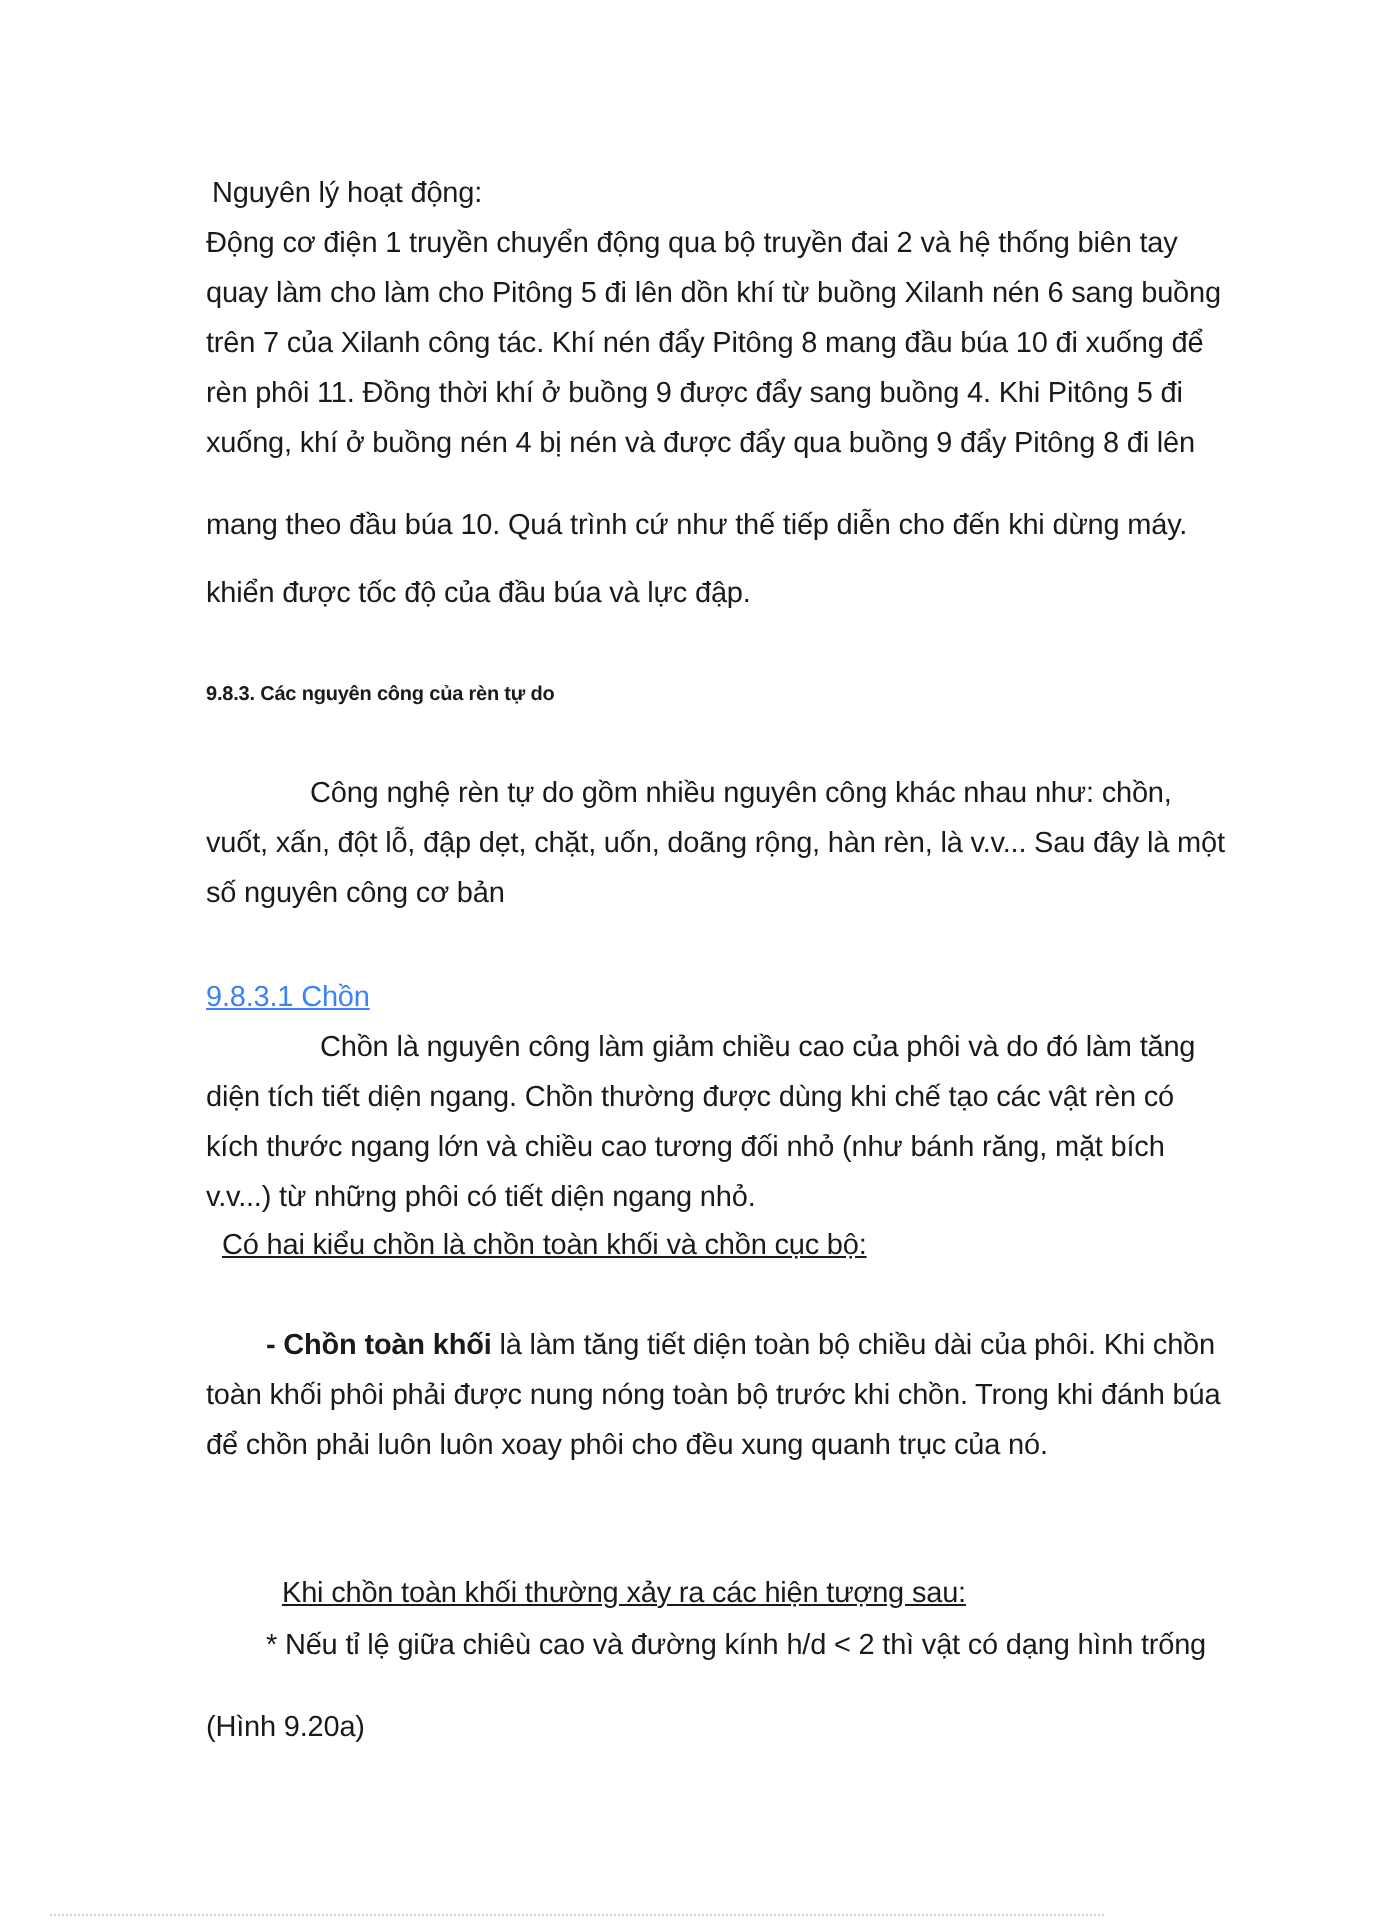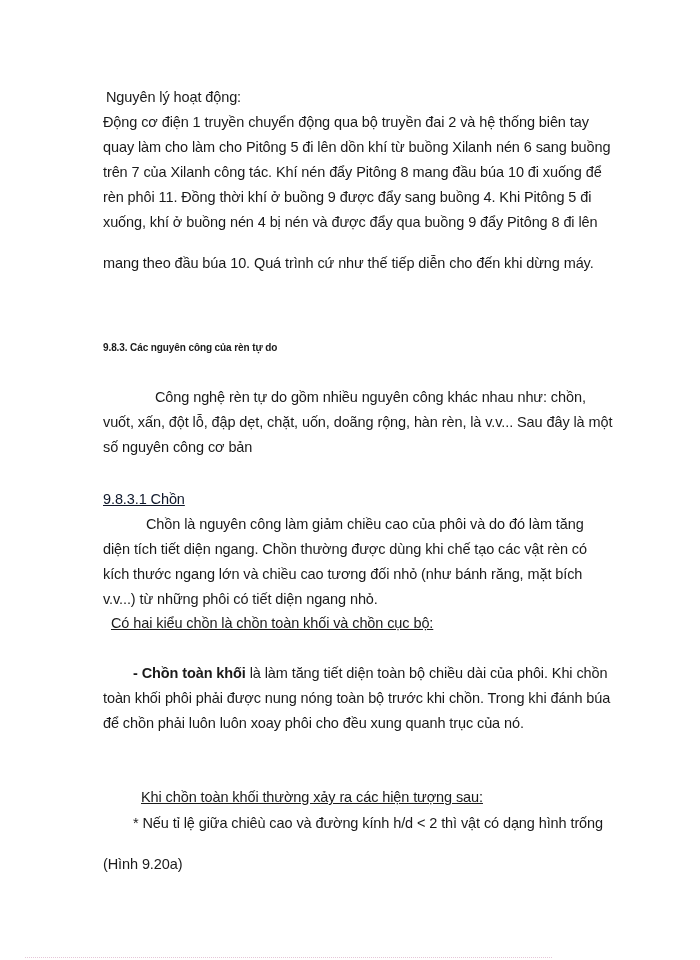--- a/index.html
+++ b/index.html
@@ -25,21 +25,21 @@
     .line {
       position: absolute;
       left: 103px;
       white-space: nowrap;
       font-size: 14.5px;
       line-height: 20px;
       letter-spacing: -0.1px;
     }
     .bold { font-weight: bold; }
     .link {
-      color: #0f172a;
+      color: #3b82f6;
       text-decoration: underline;
     }
     .u { text-decoration: underline; }
     .page-break {
       position: absolute;
       left: 25px;
       right: 20px;
       top: 957px;
       border-top: 1px dotted #e6c6d8;
       height: 0;
@@ -51,30 +51,31 @@
 <div class="page">
 
   <div class="line" style="top:87px; left:106px;">Nguyên  lý hoạt động:</div>
   <div class="line" style="top:112px;">Động cơ điện 1 truyền  chuyển  động qua bộ truyền  đai 2 và hệ thống biên tay</div>
   <div class="line" style="top:137px;">quay làm cho làm cho Pitông 5 đi lên dồn khí từ buồng Xilanh nén 6 sang buồng</div>
   <div class="line" style="top:162px;">trên 7 của Xilanh công tác. Khí nén đẩy Pitông 8 mang đầu búa 10 đi xuống  để</div>
   <div class="line" style="top:187px;">rèn phôi 11. Đồng thời  khí ở buồng 9 được đẩy sang buồng 4. Khi Pitông 5 đi</div>
   <div class="line" style="top:212px;">xuống, khí ở buồng nén 4 bị nén và được đẩy qua buồng 9 đẩy Pitông 8 đi lên</div>
   <div class="line" style="top:237px;margin-top:16px;">mang theo đầu búa 10. Quá trình  cứ như thế tiếp diễn cho đến khi dừng máy.</div>
 
+  <div class="line" style="top:287px;">khiển được tốc độ của đầu búa và lực đập.</div>
 
   <div class="line bold" style="top:338px; font-size:10px;">9.8.3.  Các  nguyên công của  rèn tự do</div>
 
   <div class="line" style="top:387px; left:155px;">Công nghệ rèn tự do gồm nhiều  nguyên  công khác nhau  như:  chồn,</div>
   <div class="line" style="top:412px;">vuốt, xấn,  đột lỗ, đập dẹt, chặt, uốn,  doãng rộng, hàn rèn, là v.v...  Sau đây là một</div>
   <div class="line" style="top:437px;">số nguyên  công cơ bản</div>
 
   <div class="line link" style="top:489px;">9.8.3.1 Chồn</div>
 
-  <div class="line" style="top:514px; left:146px;text-align:center;">Chồn là nguyên  công làm giảm chiều cao của phôi và do đó làm tăng</div>
+  <div class="line" style="top:514px; left:160px;text-align:center;">Chồn là nguyên  công làm giảm chiều cao của phôi và do đó làm tăng</div>
   <div class="line" style="top:539px;">diện tích tiết diện ngang. Chồn thường được dùng khi chế tạo các vật rèn có</div>
   <div class="line" style="top:564px;">kích thước ngang lớn và chiều cao tương đối nhỏ (như  bánh răng, mặt bích</div>
   <div class="line" style="top:589px;">v.v...)  từ những  phôi có tiết diện ngang nhỏ.</div>
 
   <div class="line u" style="top:613px; left:111px;">Có hai kiểu chồn  là chồn  toàn khối và chồn cục bộ:</div>
 
   <div class="line" style="top:663px; left:133px;">
     <span class="bold">- Chồn toàn khối</span><span> là làm tăng tiết diện toàn bộ chiều dài của phôi. Khi chồn</span>
   </div>
   <div class="line" style="top:713px;">để chồn phải luôn luôn xoay phôi cho đều xung  quanh trục của nó.</div>

